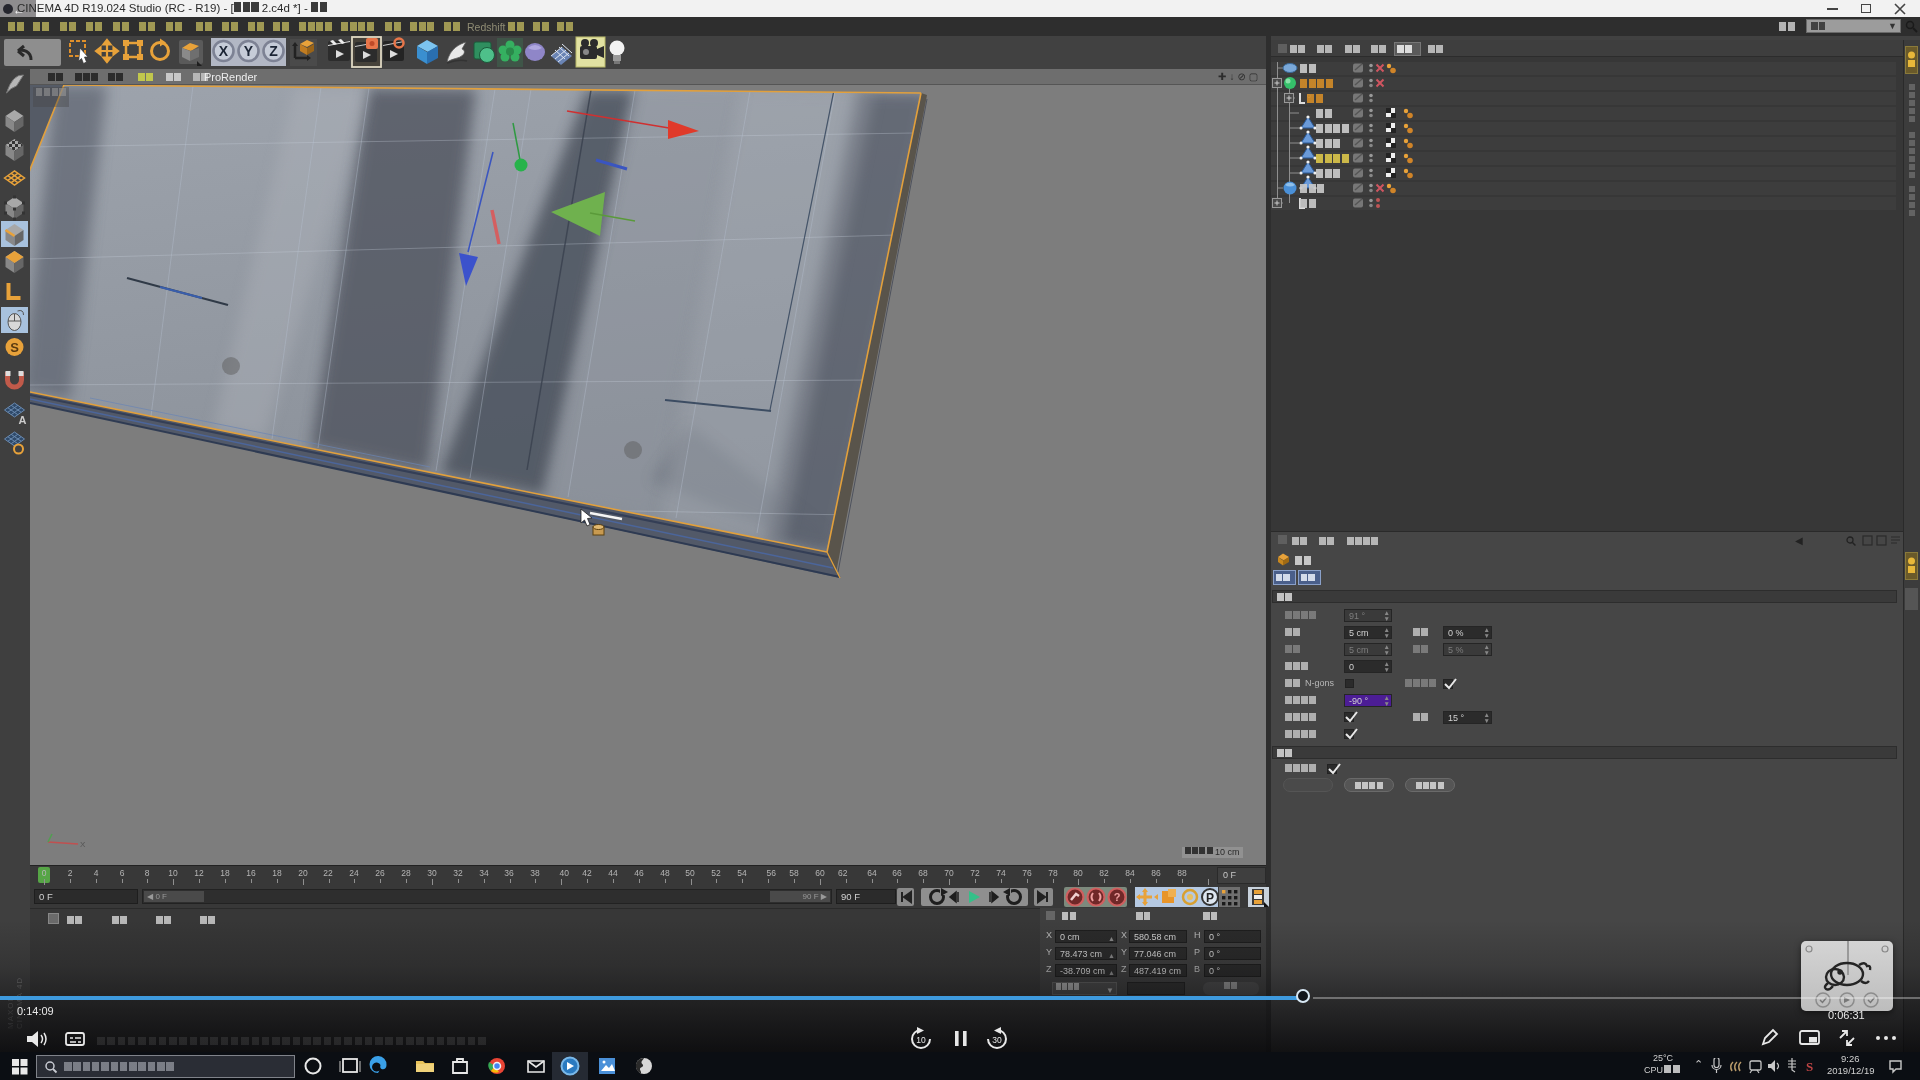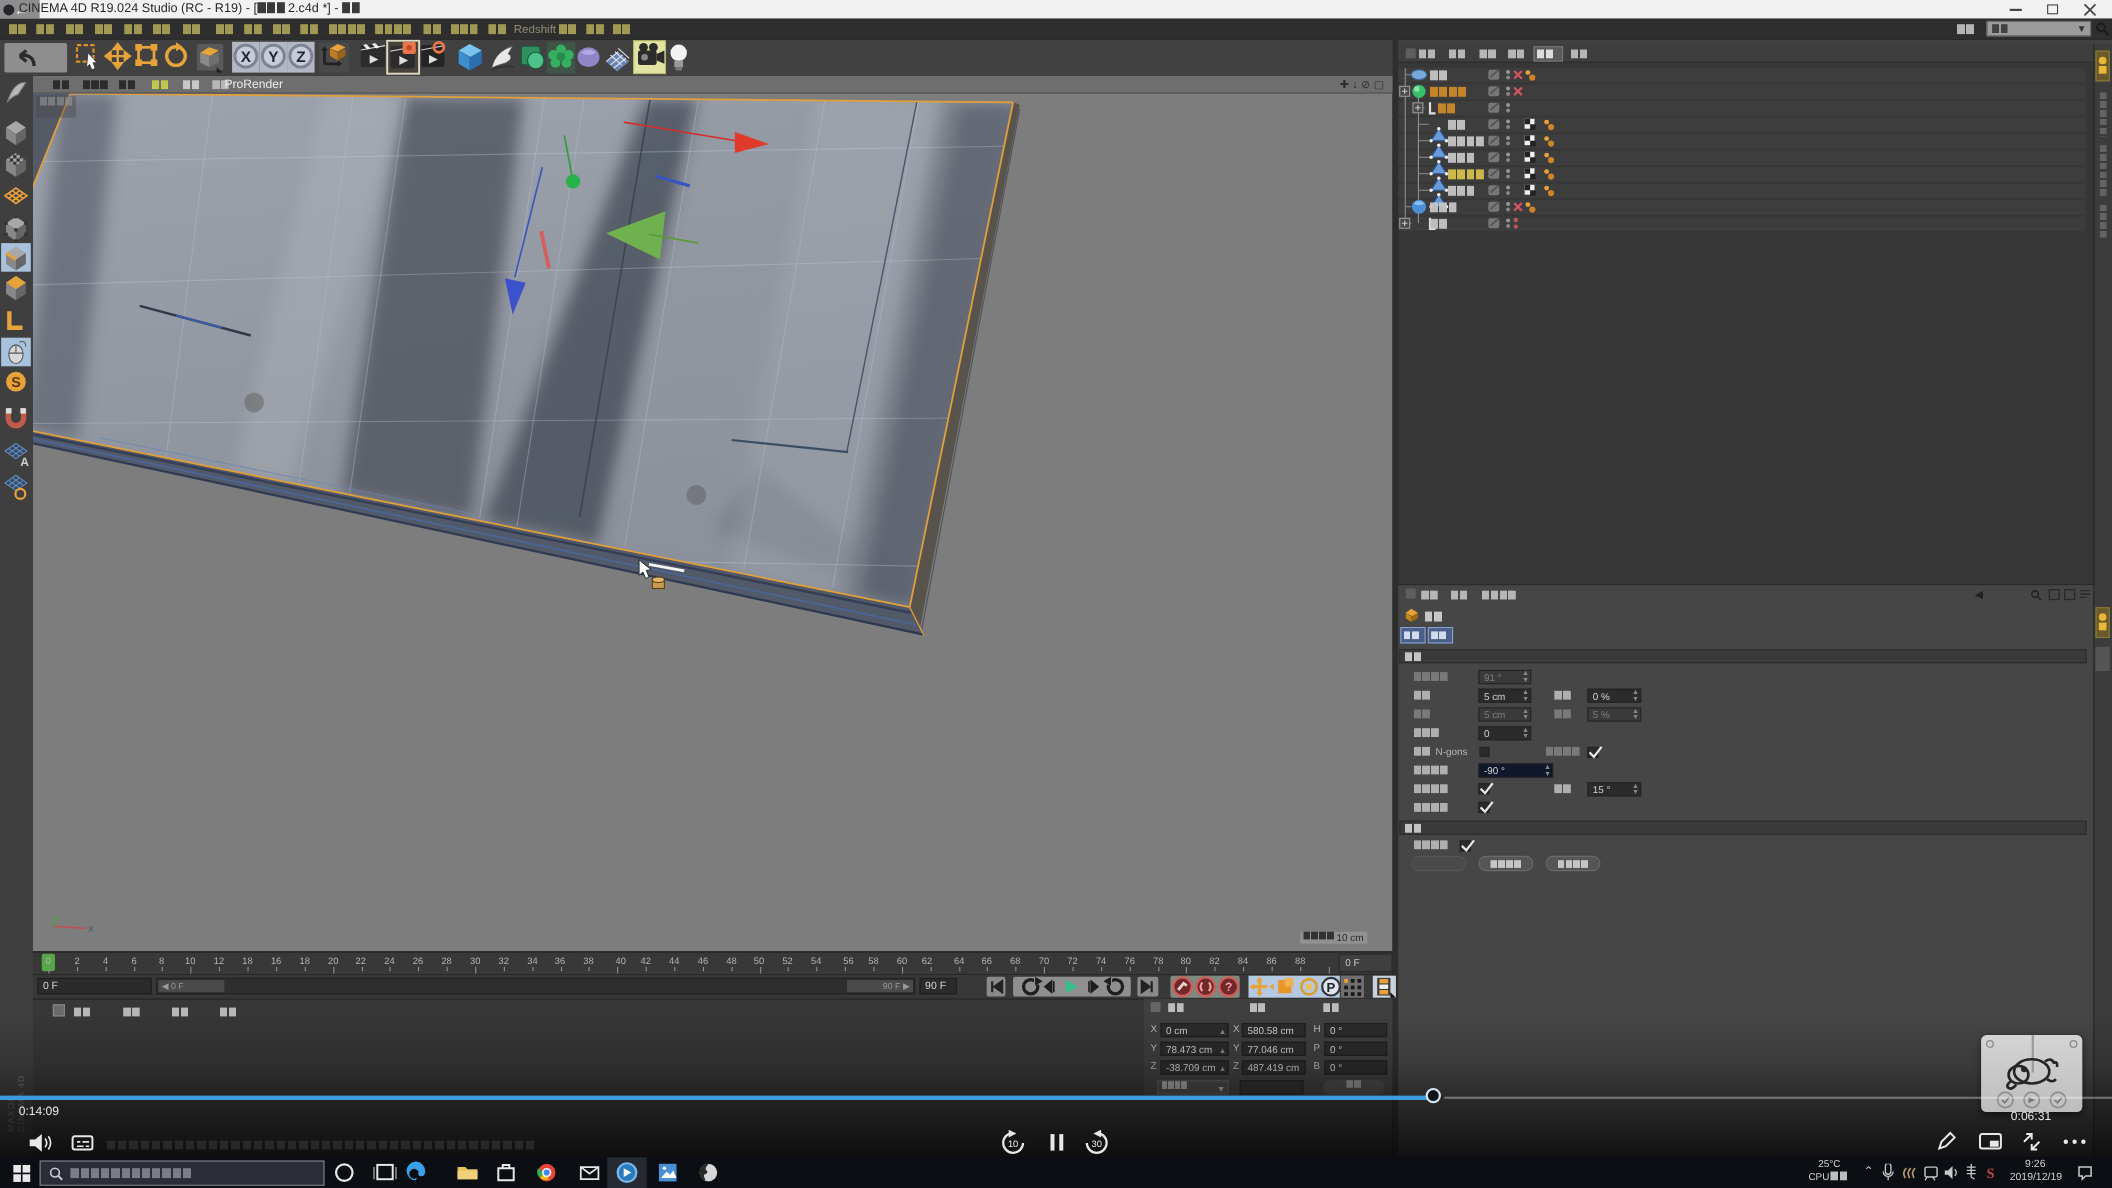--- a/index.html
+++ b/index.html
@@ -384,21 +384,21 @@
       <span style="position:absolute;left:1126.0px;top:0;width:1px;height:4px;background:#909090"></span>
       <span style="position:absolute;left:1151.8px;top:0;width:1px;height:4px;background:#909090"></span>
       <span style="position:absolute;left:1177.7px;top:0;width:1px;height:6px;background:#909090"></span>
     </div>
 <div class="a" style="left:1217px;top:867px;width:49px;height:17px;background:#3f3f3f;border:1px solid #2a2a2a;color:#c8c8c8;font-size:9px;line-height:15px;padding-left:5px">0 F</div>
 <div class="a" style="left:30px;top:886px;width:1236px;height:22px;background:#383838"></div>
 <div class="a vbox" style="left:34px;top:889px;width:104px;height:15px">0 F</div>
 <div class="a" style="left:142px;top:889px;width:690px;height:15px;background:#2e2e2e;border:1px solid #222"></div>
 <div class="a" style="left:144px;top:891px;width:60px;height:11px;background:#4a4a4a;color:#999;font-size:8px;line-height:11px;padding-left:3px">◀ 0 F</div>
 <div class="a" style="left:770px;top:891px;width:60px;height:11px;background:#4a4a4a;color:#999;font-size:8px;line-height:11px;text-align:right;padding-right:3px">90 F ▶</div>
-<div class="a vbox" style="left:836px;top:889px;width:34px;height:15px">90 F</div>
+<div class="a vbox" style="left:836px;top:889px;width:60px;height:15px">90 F</div>
 <svg class="a" style="left:880px;top:886px" width="400" height="22" viewBox="0 0 400 22">
 <rect x="17" y="2" width="17" height="18" rx="2" fill="#8a8a8a"></rect>
       <path d="M22 6 v10 M31 6 l-7 5 7 5 z" stroke="#222" fill="#222" stroke-width="2"></path>
 <rect x="41" y="2" width="107" height="18" rx="2" fill="#8f8f8f"></rect>
 <circle cx="57" cy="11" r="6.5" fill="none" stroke="#1e1e1e" stroke-width="3"></circle>
       <rect x="60" y="2" width="8" height="7" fill="#8f8f8f"></rect>
       <path d="M61 2 l7 4 -7 4z" fill="#1e1e1e"></path>
 <path d="M76 6 l-6 5 6 5 z M78 6 v10" fill="#1e1e1e" stroke="#1e1e1e" stroke-width="1.5"></path>
 <path d="M89 5 l11 6 -11 6 z" fill="#35c089"></path>
 <path d="M112 6 l6 5 -6 5 z M110 6 v10" fill="#1e1e1e" stroke="#1e1e1e" stroke-width="1.5"></path>
@@ -663,21 +663,21 @@
 <div class="a" style="left:1344px;top:660px;width:48px;height:13px;background:#2b2b2b;border:1px solid #252525;color:#d2d2d2;font-size:9px;line-height:12px;padding-left:4px">0<span style="position:absolute;right:1px;top:0px;font-size:6.5px;color:#888;line-height:6px">▲<br>▼</span></div>
 <div class="a" style="left:1285px;top:679px;color:#b8b8b8"><i style="display:inline-block;vertical-align:top;width:14.9px;height:8px;background:repeating-linear-gradient(90deg,currentColor 0 6.8px,transparent 6.8px 8.1px);opacity:0.92;"></i></div>
 <div class="a" style="left:1305px;top:678px;font-size:9px;color:#b8b8b8">N-gons</div>
 <div class="a" style="left:1345px;top:679px;width:9px;height:9px;background:#2b2b2b;border:1px solid #222"></div>
 <div class="a" style="left:1405px;top:679px;color:#7e7e7e"><i style="display:inline-block;vertical-align:top;width:31.1px;height:8px;background:repeating-linear-gradient(90deg,currentColor 0 6.8px,transparent 6.8px 8.1px);opacity:0.92;"></i></div>
 <div class="a" style="left:1443px;top:679px;width:10px;height:10px;background:#2b2b2b;border:1px solid #222"></div>
 <svg class="a" style="left:1442px;top:676px" width="16" height="16">
       <path d="M3 8 l4 4 7 -9" stroke="#e8e8e8" stroke-width="2" fill="none"></path>
     </svg>
 <div class="a" style="left:1285px;top:696px;color:#b8b8b8"><i style="display:inline-block;vertical-align:top;width:31.1px;height:8px;background:repeating-linear-gradient(90deg,currentColor 0 6.8px,transparent 6.8px 8.1px);opacity:0.92;"></i></div>
-<div class="a" style="left:1344px;top:694px;width:68px;height:13px;background:#0f172a;border:1px solid #252525;color:#d2d2d2;font-size:9px;line-height:12px;padding-left:4px">-90 °<span style="position:absolute;right:1px;top:0px;font-size:6.5px;color:#888;line-height:6px">▲<br>▼</span></div>
+<div class="a" style="left:1344px;top:694px;width:48px;height:13px;background:#4c1d95;border:1px solid #252525;color:#d2d2d2;font-size:9px;line-height:12px;padding-left:4px">-90 °<span style="position:absolute;right:1px;top:0px;font-size:6.5px;color:#888;line-height:6px">▲<br>▼</span></div>
 <div class="a" style="left:1285px;top:713px;color:#b8b8b8"><i style="display:inline-block;vertical-align:top;width:31.1px;height:8px;background:repeating-linear-gradient(90deg,currentColor 0 6.8px,transparent 6.8px 8.1px);opacity:0.92;"></i></div>
 <div class="a" style="left:1344px;top:712px;width:10px;height:10px;background:#2b2b2b;border:1px solid #222"></div>
 <svg class="a" style="left:1343px;top:709px" width="16" height="16">
       <path d="M3 8 l4 4 7 -9" stroke="#e8e8e8" stroke-width="2" fill="none"></path>
     </svg>
 <div class="a" style="left:1413px;top:713px;color:#b8b8b8"><i style="display:inline-block;vertical-align:top;width:14.9px;height:8px;background:repeating-linear-gradient(90deg,currentColor 0 6.8px,transparent 6.8px 8.1px);opacity:0.92;"></i></div>
 <div class="a" style="left:1443px;top:711px;width:49px;height:13px;background:#2b2b2b;border:1px solid #252525;color:#d2d2d2;font-size:9px;line-height:12px;padding-left:4px">15 °<span style="position:absolute;right:1px;top:0px;font-size:6.5px;color:#888;line-height:6px">▲<br>▼</span></div>
 <div class="a" style="left:1285px;top:730px;color:#b8b8b8"><i style="display:inline-block;vertical-align:top;width:31.1px;height:8px;background:repeating-linear-gradient(90deg,currentColor 0 6.8px,transparent 6.8px 8.1px);opacity:0.92;"></i></div>
 <div class="a" style="left:1344px;top:729px;width:10px;height:10px;background:#2b2b2b;border:1px solid #222"></div>
 <svg class="a" style="left:1343px;top:726px" width="16" height="16">

